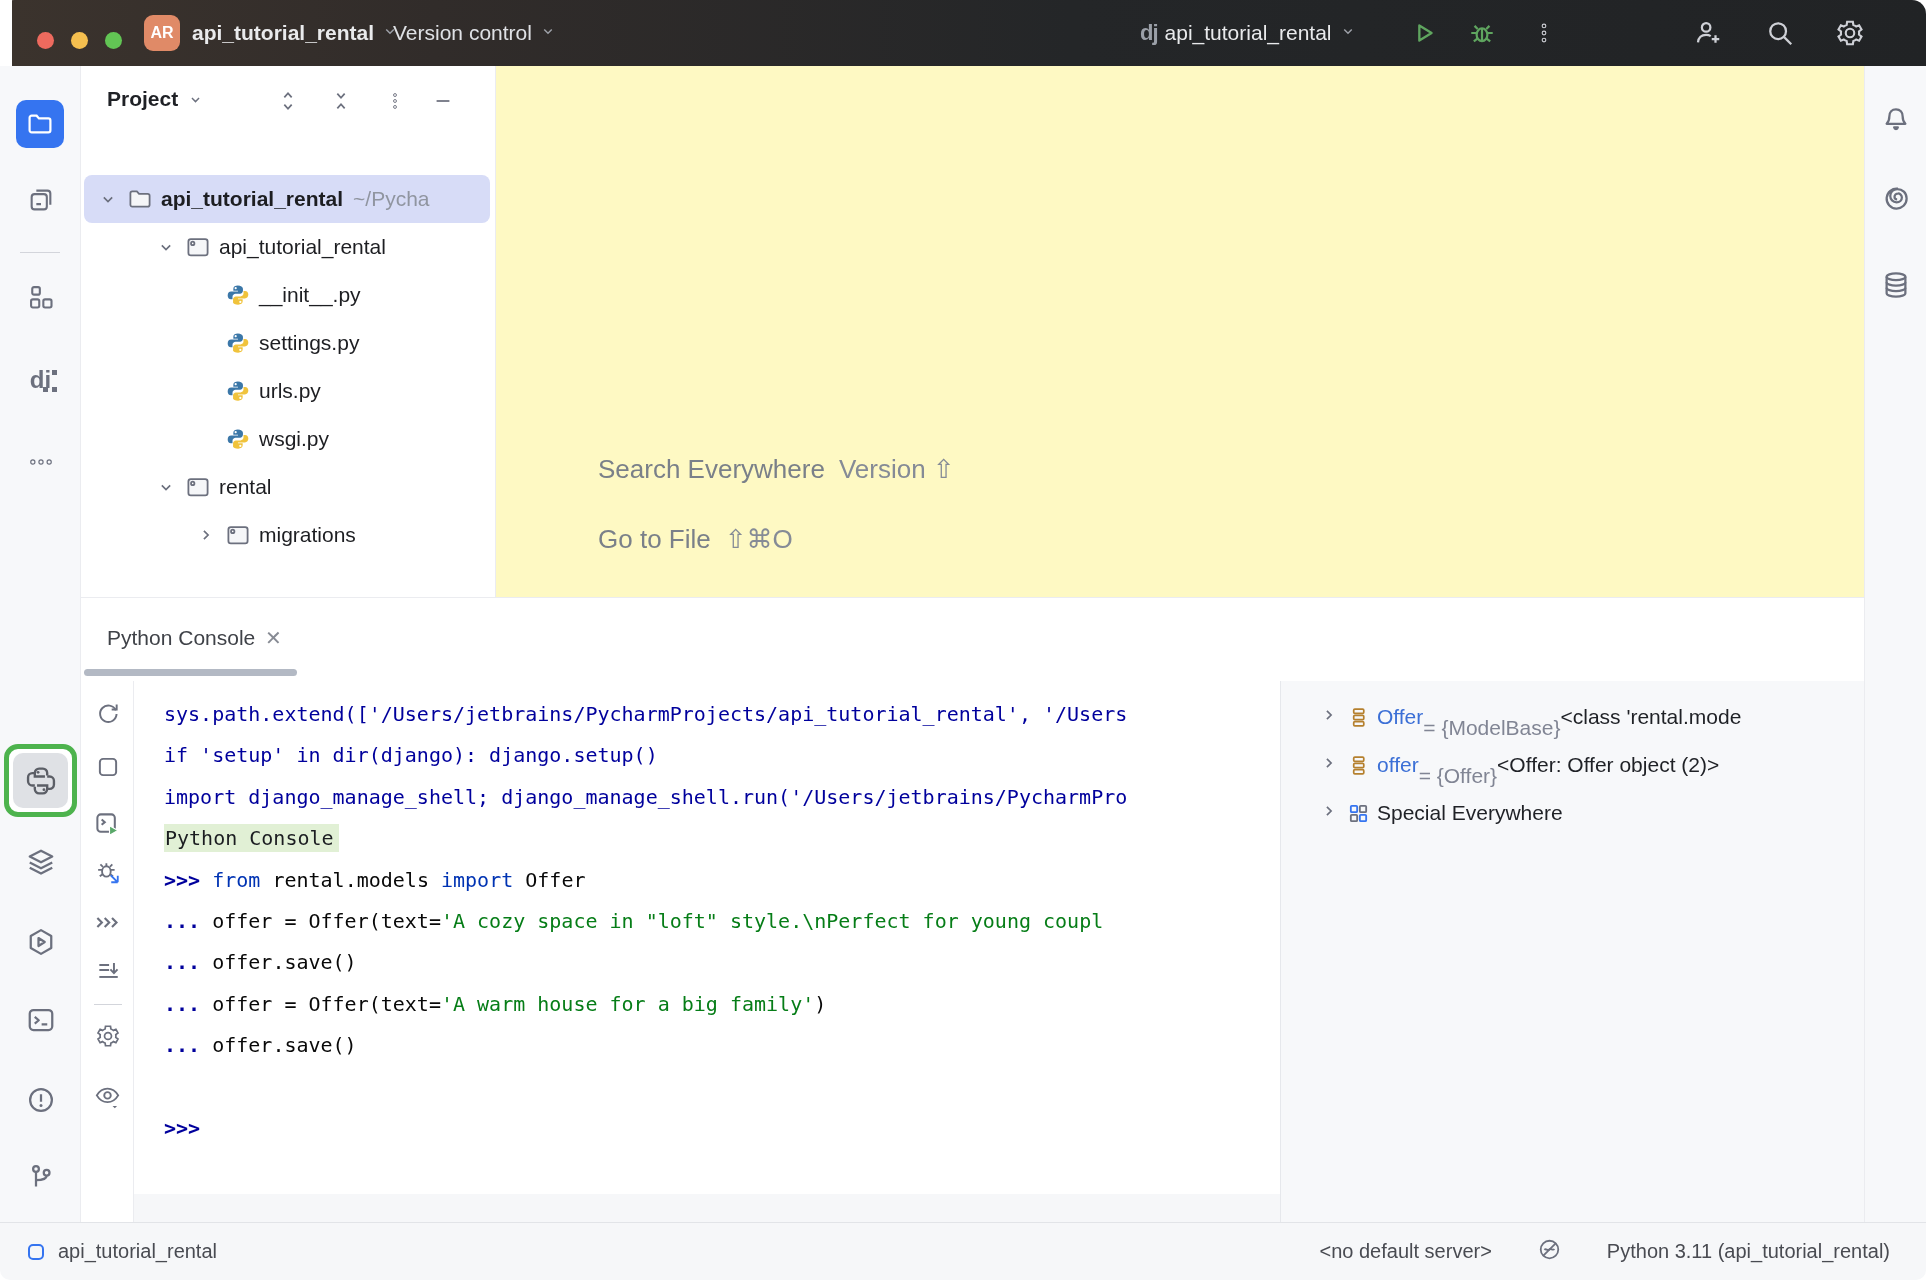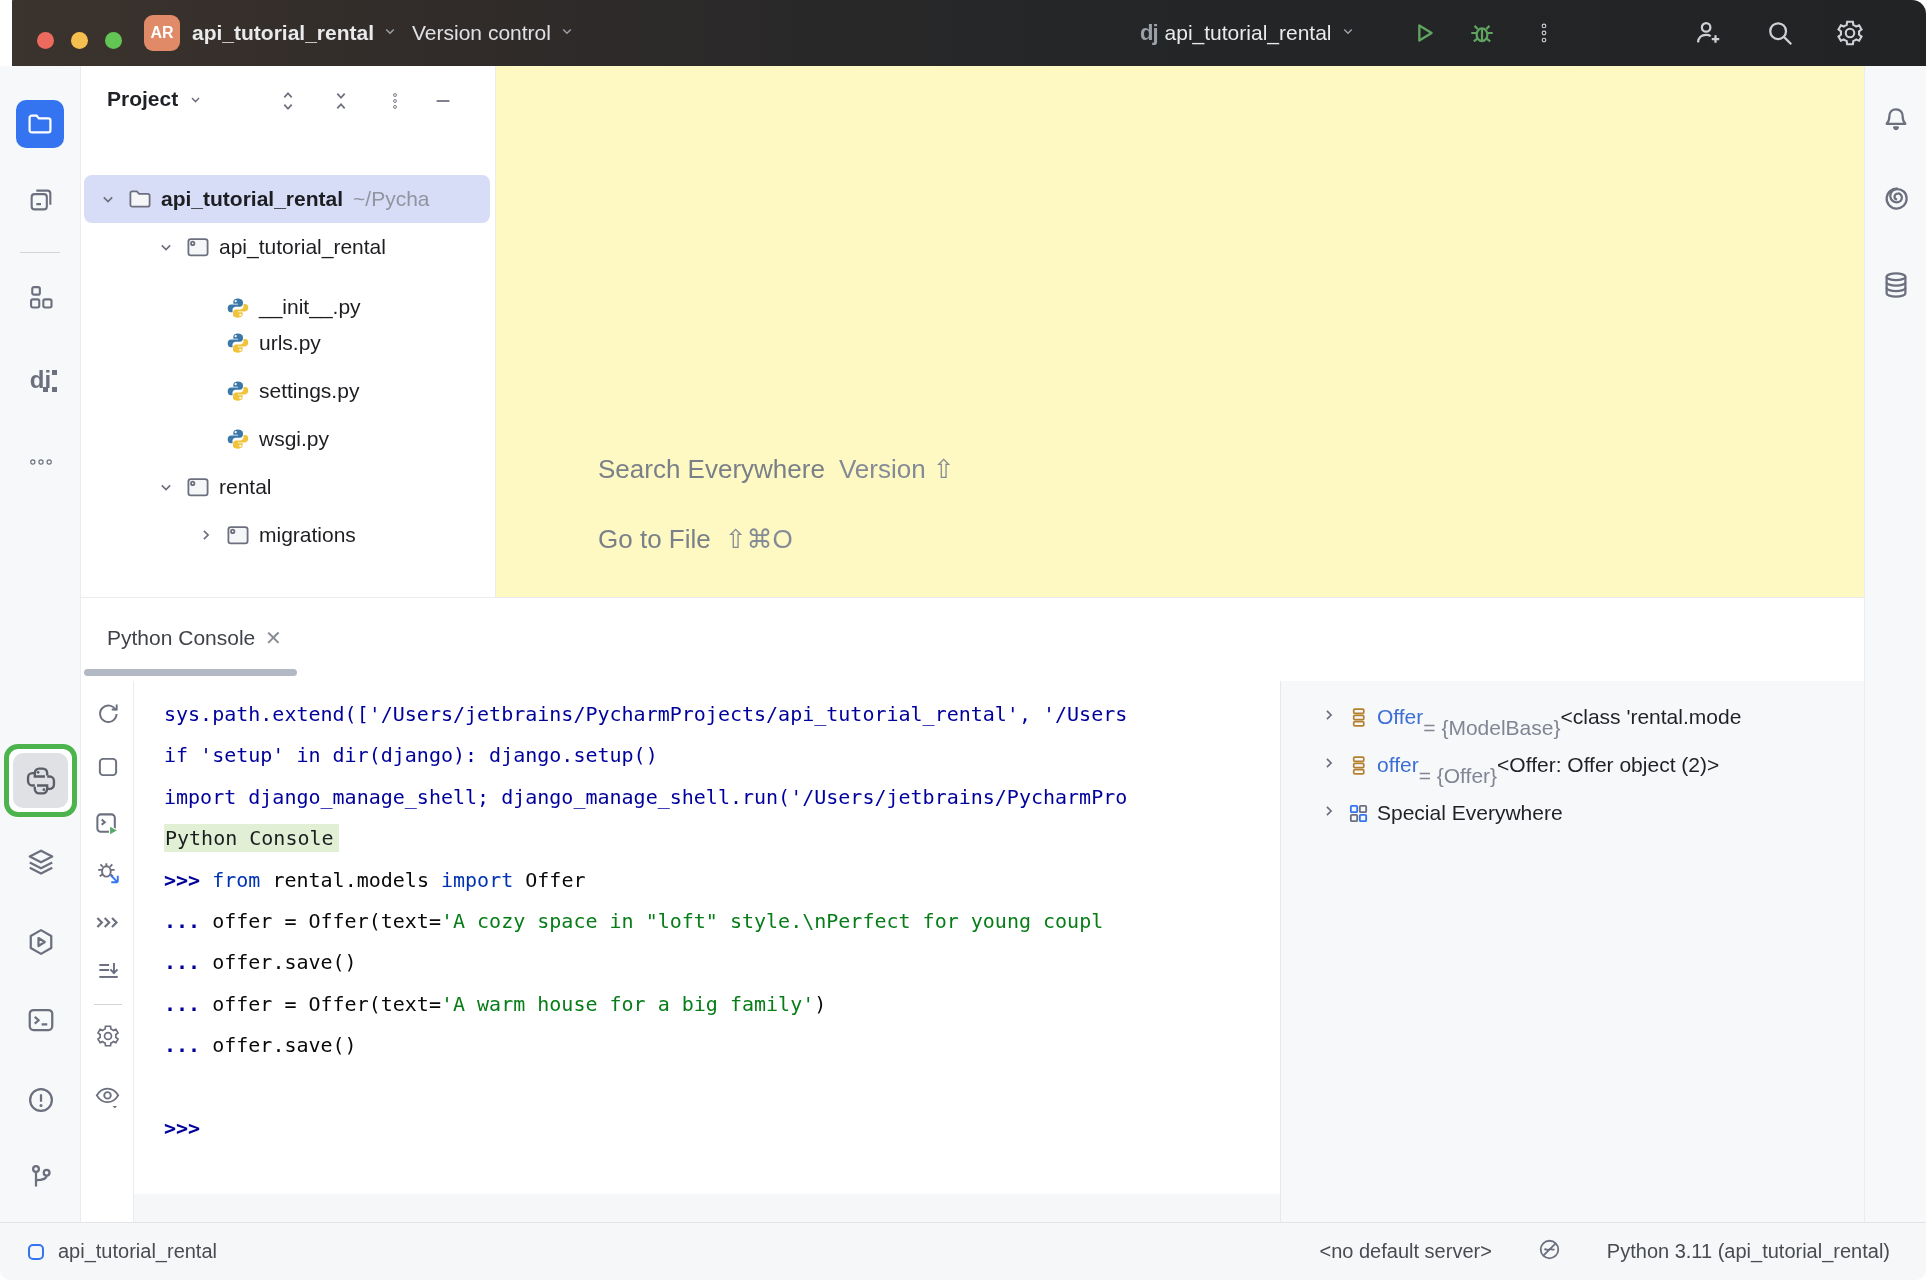--- a/index.html
+++ b/index.html
@@ -11,21 +11,21 @@
   .titlebar { position:absolute; left:0; top:0; width:1926px; height:66px;
     background:linear-gradient(90deg,#3b332d 0%,#312c2a 22%,#242628 55%,#212325 100%);margin-left:12px; }
   .tl { position:absolute; top:32px; width:17px; height:17px; border-radius:50%; }
   .tl.red { left:25px; background:#ed6a5e; }
   .tl.yellow { left:59px; background:#f5bf4f; }
   .tl.green { left:93px; background:#62c554; }
   .avatar { position:absolute; left:132px; top:15px; width:36px; height:36px; border-radius:9px;
     background:#e08a67; color:#fff; font-weight:700; font-size:16px; display:flex; align-items:center; justify-content:center; }
   .tb-text { position:absolute; top:0; height:66px; display:flex; align-items:center; gap:7px; color:#e9eaec; font-size:21px; }
   .tb-proj { left:180px; font-weight:600; }
-  .tb-vcs  { left:400px; color:#dfe1e5; font-weight:400; }
+  .tb-vcs  { left:381px; color:#dfe1e5; font-weight:400; }
   .tb-run  { left:1128px; font-weight:400; }
   .dj { color:#9ba0a8; font-weight:700; font-size:22px; letter-spacing:-1px; }
   .chev { display:inline-block; }
   .tb-ic { position:absolute; top:13px; width:40px; height:40px; display:flex; align-items:center; justify-content:center; border-radius:8px; }
   .tb-ic svg { stroke:currentColor; fill:none; }
   .c-green { color:#5fa55f; }
   .c-light { color:#ced0d6; }
 
   
   .stripe-left { position:absolute; left:0; top:66px; width:81px; height:1156px; background:#f7f8fa; border-right:1px solid #ebecf0; }
@@ -326,21 +326,21 @@
             </svg>
           </span>
           <span class="t-ic">
             <svg width="24" height="24" viewBox="0 0 20 20" fill="#f5f6f8" stroke="#6c707e" stroke-width="1.5">
               <rect x="2" y="3.5" width="16" height="13.5" rx="2"></rect>
               <circle cx="5.6" cy="7" r="1.4" fill="#fff"></circle>
             </svg>
           </span>
           <span class="">api_tutorial_rental</span>
         </div>
-        <div class="trow" style="padding-left: 112px; align-items: flex-end;">
+        <div class="trow" style="padding-left: 112px;">
           <span class="t-chev"></span>
           <span class="t-ic">
             <svg width="22" height="22" viewBox="0 0 16 16">
               <path fill="#3b77a8" d="M7.9 1C6 1 4.6 1.8 4.6 3.4v1.5h3.4v.6H3C1.4 5.5.5 6.6.5 8.3c0 1.6.8 2.7 2.4 2.7h1.1V9.2c0-1.2 1-2.2 2.2-2.2h3.3c1.2 0 2.1-1 2.1-2.1V3.4C11.6 1.9 10 1 7.9 1z"></path>
               <circle cx="6.3" cy="3" r=".8" fill="#fff"></circle>
               <path fill="#f0c33c" d="M8.1 15c1.9 0 3.3-.8 3.3-2.4v-1.5H8v-.6h5c1.6 0 2.5-1.1 2.5-2.8 0-1.6-.8-2.7-2.4-2.7H12v1.8c0 1.2-1 2.2-2.2 2.2H6.5c-1.2 0-2.1 1-2.1 2.1v2.5C4.4 14.1 6 15 8.1 15z"></path>
               <circle cx="9.7" cy="13" r=".8" fill="#fff"></circle>
             </svg>
           </span>
           <span class="">__init__.py</span>
@@ -348,33 +348,33 @@
         <div class="trow" style="padding-left: 112px;">
           <span class="t-chev"></span>
           <span class="t-ic">
             <svg width="22" height="22" viewBox="0 0 16 16">
               <path fill="#3b77a8" d="M7.9 1C6 1 4.6 1.8 4.6 3.4v1.5h3.4v.6H3C1.4 5.5.5 6.6.5 8.3c0 1.6.8 2.7 2.4 2.7h1.1V9.2c0-1.2 1-2.2 2.2-2.2h3.3c1.2 0 2.1-1 2.1-2.1V3.4C11.6 1.9 10 1 7.9 1z"></path>
               <circle cx="6.3" cy="3" r=".8" fill="#fff"></circle>
               <path fill="#f0c33c" d="M8.1 15c1.9 0 3.3-.8 3.3-2.4v-1.5H8v-.6h5c1.6 0 2.5-1.1 2.5-2.8 0-1.6-.8-2.7-2.4-2.7H12v1.8c0 1.2-1 2.2-2.2 2.2H6.5c-1.2 0-2.1 1-2.1 2.1v2.5C4.4 14.1 6 15 8.1 15z"></path>
               <circle cx="9.7" cy="13" r=".8" fill="#fff"></circle>
             </svg>
           </span>
-          <span class="">urls.py</span>
+          <span class="">settings.py</span>
         </div>
         <div class="trow" style="padding-left: 112px;">
           <span class="t-chev"></span>
           <span class="t-ic">
             <svg width="22" height="22" viewBox="0 0 16 16">
               <path fill="#3b77a8" d="M7.9 1C6 1 4.6 1.8 4.6 3.4v1.5h3.4v.6H3C1.4 5.5.5 6.6.5 8.3c0 1.6.8 2.7 2.4 2.7h1.1V9.2c0-1.2 1-2.2 2.2-2.2h3.3c1.2 0 2.1-1 2.1-2.1V3.4C11.6 1.9 10 1 7.9 1z"></path>
               <circle cx="6.3" cy="3" r=".8" fill="#fff"></circle>
               <path fill="#f0c33c" d="M8.1 15c1.9 0 3.3-.8 3.3-2.4v-1.5H8v-.6h5c1.6 0 2.5-1.1 2.5-2.8 0-1.6-.8-2.7-2.4-2.7H12v1.8c0 1.2-1 2.2-2.2 2.2H6.5c-1.2 0-2.1 1-2.1 2.1v2.5C4.4 14.1 6 15 8.1 15z"></path>
               <circle cx="9.7" cy="13" r=".8" fill="#fff"></circle>
             </svg>
           </span>
-          <span class="">settings.py</span>
+          <span class="">urls.py</span>
         </div>
         <div class="trow" style="padding-left: 112px; text-align: center;">
           <span class="t-chev"></span>
           <span class="t-ic">
             <svg width="22" height="22" viewBox="0 0 16 16">
               <path fill="#3b77a8" d="M7.9 1C6 1 4.6 1.8 4.6 3.4v1.5h3.4v.6H3C1.4 5.5.5 6.6.5 8.3c0 1.6.8 2.7 2.4 2.7h1.1V9.2c0-1.2 1-2.2 2.2-2.2h3.3c1.2 0 2.1-1 2.1-2.1V3.4C11.6 1.9 10 1 7.9 1z"></path>
               <circle cx="6.3" cy="3" r=".8" fill="#fff"></circle>
               <path fill="#f0c33c" d="M8.1 15c1.9 0 3.3-.8 3.3-2.4v-1.5H8v-.6h5c1.6 0 2.5-1.1 2.5-2.8 0-1.6-.8-2.7-2.4-2.7H12v1.8c0 1.2-1 2.2-2.2 2.2H6.5c-1.2 0-2.1 1-2.1 2.1v2.5C4.4 14.1 6 15 8.1 15z"></path>
               <circle cx="9.7" cy="13" r=".8" fill="#fff"></circle>
             </svg>

